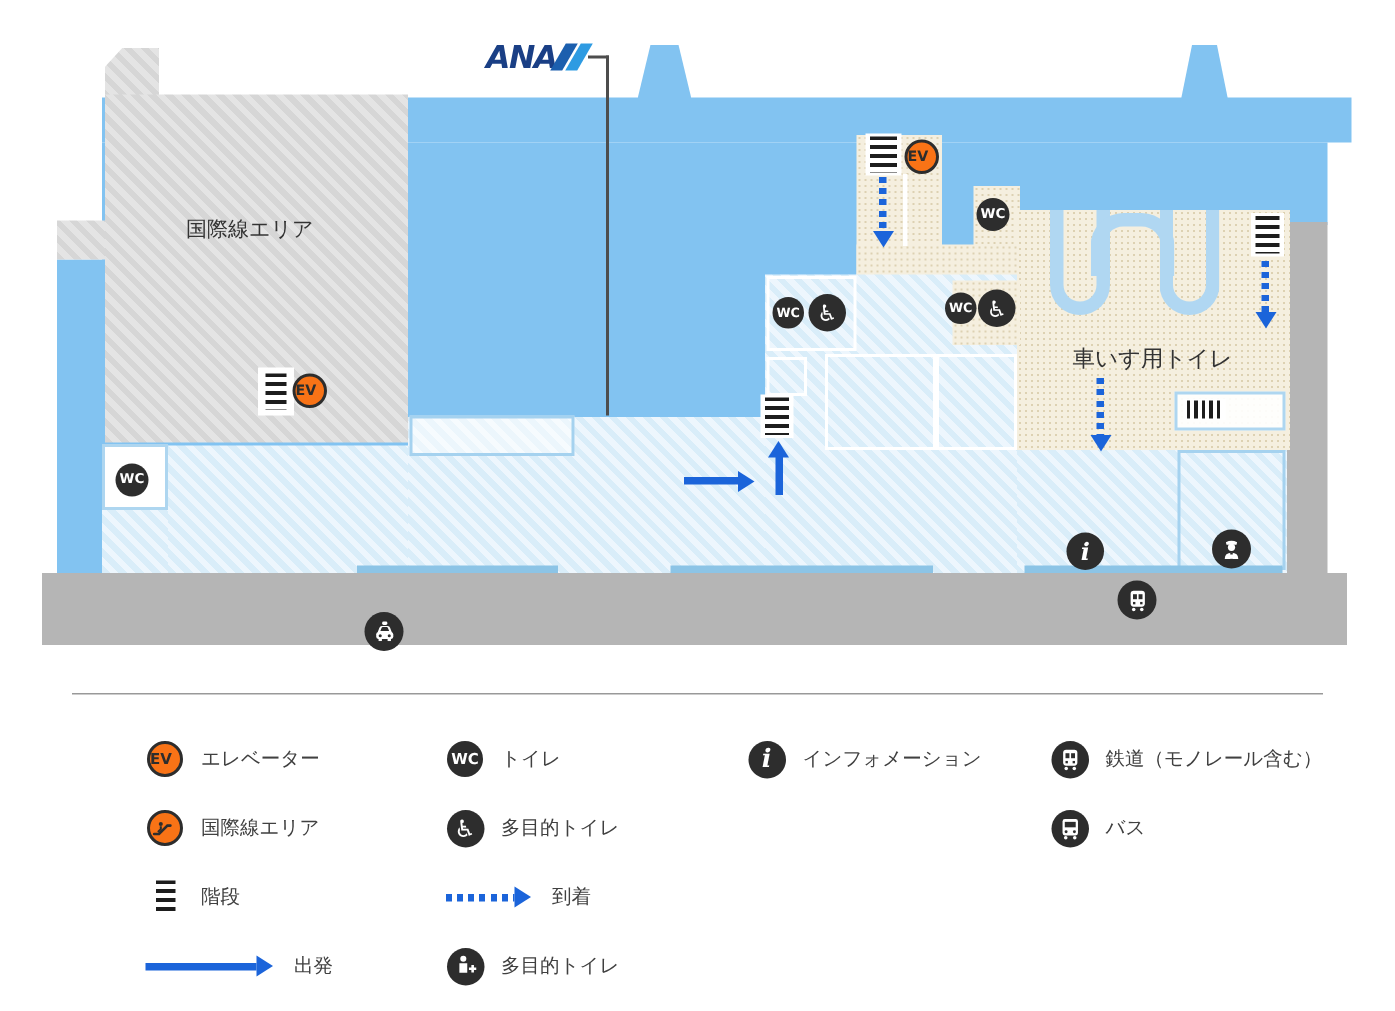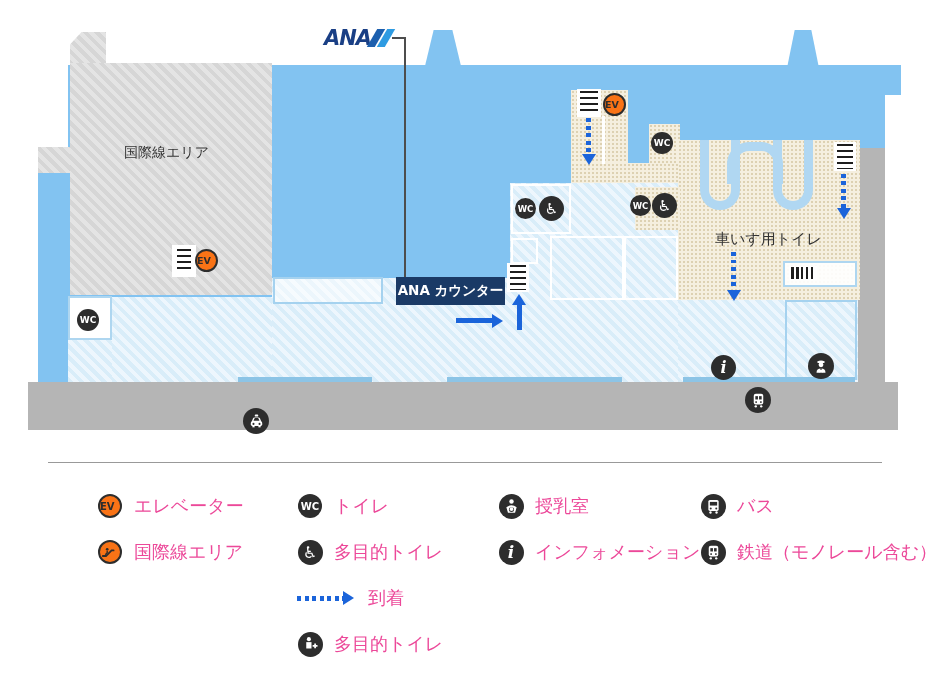--- a/index.html
+++ b/index.html
@@ -41,21 +41,21 @@
   .counter-label{background:#1a3a66;color:#fff;font-weight:bold;font-size:13.5px;display:flex;align-items:center;justify-content:center;white-space:nowrap;}
   
   .logo-txt{font-style:italic;font-weight:900;font-size:21px;color:#1a3f85;letter-spacing:-1px;}
   .logo-bar{position:absolute;width:8px;height:18px;transform:skewX(-30deg);}
   .connector{background:#4d4d4d;}
   
   .sep{background:#999;}
   .lcol{position:absolute;width:215px;}
   .li{height:46px;display:flex;align-items:center;gap:11px;}
   .lic{width:26px;display:flex;align-items:center;justify-content:center;flex:none;}
-  .ll{font-size:18px;color:#ec4899;white-space:nowrap;}
+  .ll{font-size:13px;color:#404040;white-space:nowrap;}
   .leg-arrow{display:flex;align-items:center;}
 </style>
 </head>
 <body>
 
 <div class="abs" id="map" style="left:0;top:0;width:930px;height:460px;">
 
   <div class="abs blue" style="left:68px;top:65px;width:833px;height:30px;"></div>
   <div class="abs blue" style="left:68px;top:95px;width:817px;height:55px;"></div>
   <div class="abs blue" style="left:68px;top:150px;width:790px;height:232px;"></div>
@@ -183,23 +183,20 @@
         <path d="M5.8 12.6 l1.7-4.3 q.5-1.5 2-1.5 h5 q1.5 0 2 1.5 l1.7 4.3 z" fill="#fff"></path>
         <path d="M8.3 11 l1-2.6 q.3-.8 1.1-.8 h3.2 q.8 0 1.1.8 l1 2.6 z" fill="#2d2d2d"></path>
         <rect x="4.8" y="12" width="14.4" height="5.6" rx="1.8" fill="#fff"></rect>
         <circle cx="8.2" cy="15" r="1.3" fill="#2d2d2d"></circle>
         <circle cx="15.8" cy="15" r="1.3" fill="#2d2d2d"></circle>
         <rect x="6.8" y="17.6" width="2.8" height="1.8" fill="#fff"></rect>
         <rect x="14.4" y="17.6" width="2.8" height="1.8" fill="#fff"></rect>
       </svg>
   </div>
 
-  <div class="abs counter-label" style="left:396px;top:277px;width:109px;height:28px;">
-      <span>ANA カウンター</span>
-    </div>
   <div class="abs head-u" style="left:512px;top:294px;"></div>
   <div class="abs ar-line" style="left:517px;top:304px;width:5px;height:26px;"></div>
   <div class="abs ar-line" style="left:456px;top:318px;width:36px;height:5px;"></div>
   <div class="abs head-r" style="left:492px;top:313.5px;"></div>
 
   <div class="abs" style="left:324px;top:26px;width:78px;height:24px;">
     <span class="logo-txt">ANA</span>
     <span class="logo-bar" style="left:48px;top:3px;background:#1c5fae;"></span>
     <span class="logo-bar" style="left:58px;top:3px;background:#2e9be2;"></span>
   </div>
@@ -225,20 +222,37 @@
           <span class="circ-ev" style="width:24px;height:24px;border-width:2.5px;">
         <svg width="16" height="16" viewBox="0 0 20 20">
               <path d="M3.5 15 h4 l7-7 h2.5" fill="none" stroke="#2d2d2d" stroke-width="2.2" stroke-linecap="round"></path>
               <circle cx="9" cy="6.6" r="1.7" fill="#2d2d2d"></circle>
               <path d="M9 8.6 L9 11 L6.6 13.4" fill="none" stroke="#2d2d2d" stroke-width="1.7"></path>
             </svg>
       </span>
         </span>
       <span class="ll">国際線エリア</span>
     </div>
+    <div class="li">
+      <span class="lic">
+          <span class="stairs" style="width:19px;height:27px;display:block;">
+            <i></i>
+          </span>
+        </span>
+      <span class="ll">階段</span>
+    </div>
+    <div class="li">
+      <span class="lic" style="width:88px;justify-content:flex-start;">
+          <span class="leg-arrow">
+            <span class="ar-line" style="width:74px;height:5px;display:block;"></span>
+            <span class="head-r" style="display:block;"></span>
+          </span>
+        </span>
+      <span class="ll">出発</span>
+    </div>
   </div>
 
   <div class="lcol" style="left:297px;top:0;">
     <div class="li">
       <span class="lic">
           <span class="circ" style="width:24px;height:24px;font-size:10px;">
             <span>WC</span>
           </span>
         </span>
       <span class="ll">トイレ</span>
@@ -270,68 +284,54 @@
             </svg>
       </span>
         </span>
       <span class="ll">多目的トイレ</span>
     </div>
   </div>
 
   <div class="lcol" style="left:498px;top:0;">
     <div class="li">
       <span class="lic">
-          <span class="circ" style="width:25px;height:25px;">
-        <svg width="19" height="19" viewBox="0 0 24 24">
-              <circle cx="12" cy="5.6" r="2.8" fill="#fff"></circle>
-              <path d="M5.5 13 q6.5-5.2 13 0 l-2 6.8 h-9 z" fill="#fff"></path>
-              <circle cx="12" cy="15.8" r="3.2" fill="#2d2d2d"></circle>
-              <circle cx="12" cy="15.4" r="2.3" fill="#fff"></circle>
-              <path d="M10.6 13.6 l1.4-1.2 1.4 1.2" stroke="#fff" stroke-width="1.1" fill="none"></path>
-            </svg>
-      </span>
-        </span>
-      <span class="ll">授乳室</span>
-    </div>
-    <div class="li">
-      <span class="lic">
           <span class="circ info-i" style="width:25px;height:25px;font-size:17px;">
             <span>i</span>
           </span>
         </span>
       <span class="ll">インフォメーション</span>
     </div>
   </div>
 
   <div class="lcol" style="left:700px;top:0;">
-    <div class="li">
-      <span class="lic">
-          <span class="circ" style="width:25px;height:25px;">
-        <svg width="19" height="19" viewBox="0 0 24 24">
-              <rect x="5.5" y="3.8" width="13" height="13.8" rx="2" fill="#fff"></rect>
-              <rect x="7.4" y="6.2" width="9.2" height="4.6" fill="#2d2d2d"></rect>
-              <circle cx="8.5" cy="14.6" r="1.25" fill="#2d2d2d"></circle>
-              <circle cx="15.5" cy="14.6" r="1.25" fill="#2d2d2d"></circle>
-              <circle cx="8.2" cy="19.5" r="1.5" fill="#fff"></circle>
-              <circle cx="15.8" cy="19.5" r="1.5" fill="#fff"></circle>
-            </svg>
-      </span>
-        </span>
-      <span class="ll">バス</span>
-    </div>
     <div class="li">
       <span class="lic">
           <span class="circ" style="width:25px;height:25px;">
         <svg width="19" height="19" viewBox="0 0 24 24">
               <rect x="6" y="3.5" width="12" height="13.5" rx="2.6" fill="#fff"></rect>
               <rect x="8" y="6.5" width="3.3" height="4.2" fill="#2d2d2d"></rect>
               <rect x="12.7" y="6.5" width="3.3" height="4.2" fill="#2d2d2d"></rect>
               <rect x="8" y="13" width="2" height="2" fill="#2d2d2d"></rect>
               <rect x="14" y="13" width="2" height="2" fill="#2d2d2d"></rect>
               <circle cx="8.6" cy="19.4" r="1.5" fill="#fff"></circle>
               <circle cx="15.4" cy="19.4" r="1.5" fill="#fff"></circle>
             </svg>
       </span>
         </span>
       <span class="ll">鉄道（モノレール含む）</span>
     </div>
+    <div class="li">
+      <span class="lic">
+          <span class="circ" style="width:25px;height:25px;">
+        <svg width="19" height="19" viewBox="0 0 24 24">
+              <rect x="5.5" y="3.8" width="13" height="13.8" rx="2" fill="#fff"></rect>
+              <rect x="7.4" y="6.2" width="9.2" height="4.6" fill="#2d2d2d"></rect>
+              <circle cx="8.5" cy="14.6" r="1.25" fill="#2d2d2d"></circle>
+              <circle cx="15.5" cy="14.6" r="1.25" fill="#2d2d2d"></circle>
+              <circle cx="8.2" cy="19.5" r="1.5" fill="#fff"></circle>
+              <circle cx="15.8" cy="19.5" r="1.5" fill="#fff"></circle>
+            </svg>
+      </span>
+        </span>
+      <span class="ll">バス</span>
+    </div>
   </div>
 </div>
 
 </body></html>

